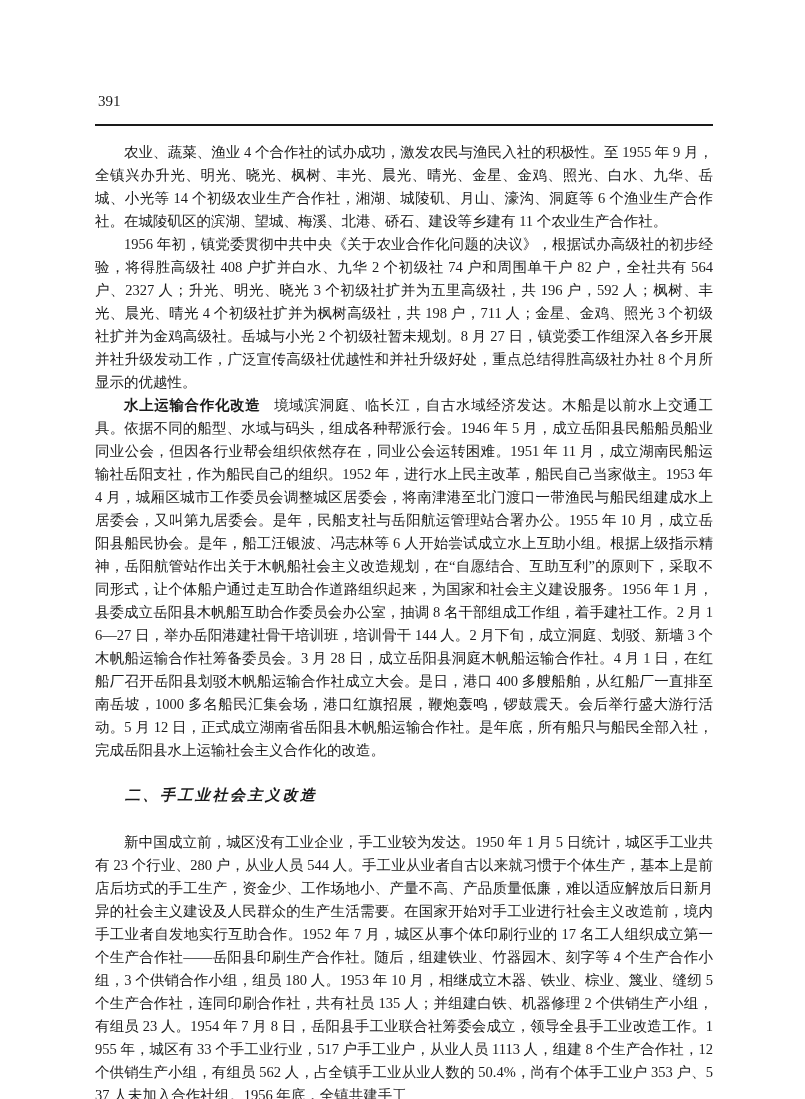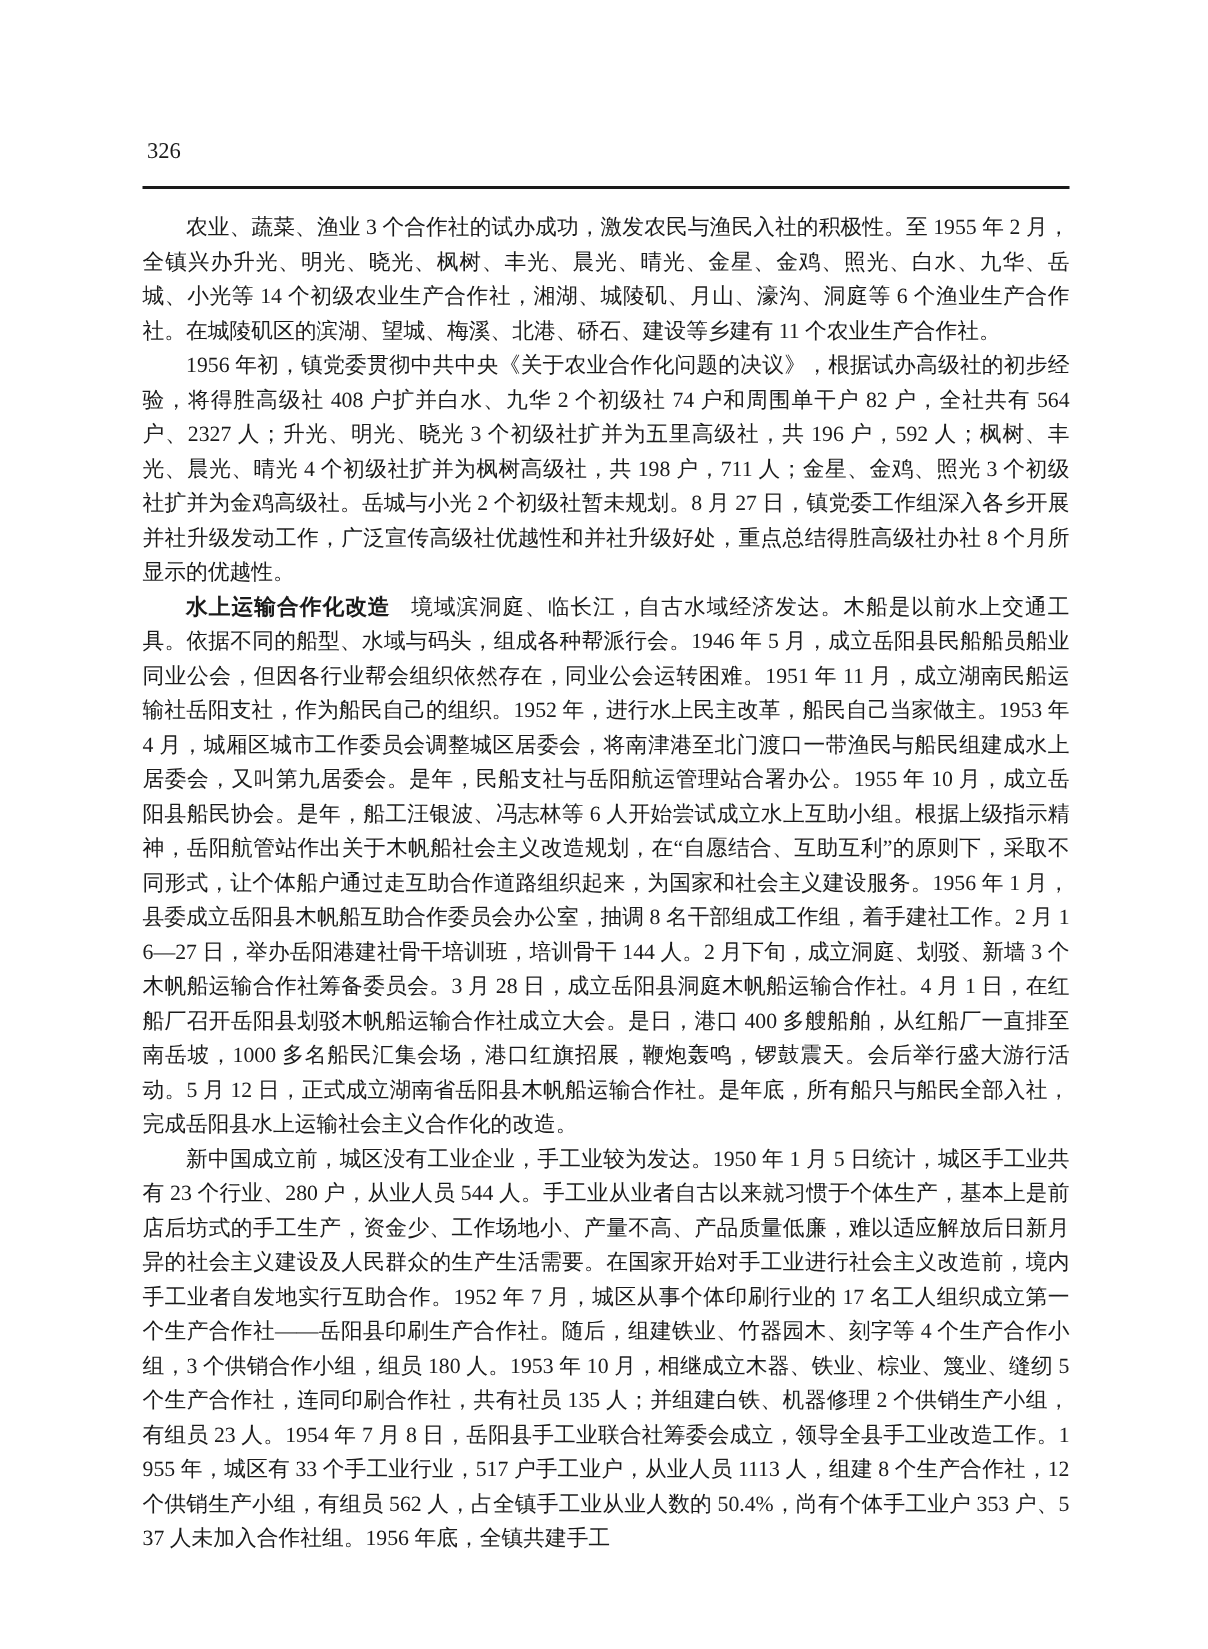--- a/index.html
+++ b/index.html
@@ -77,31 +77,32 @@
     text-indent: 2em;
     letter-spacing: 2.5px;
   }
 </style>
 </head>
 <body>
 
 <div class="page">
 
   <div class="page-header">
-    <span class="page-number">326</span>
+    <span class="page-number">391</span>
   </div>
 
   <div class="header-rule"></div>
 
   <div class="page-body">
 
-    <p class="body-para">农业、蔬菜、渔业 3 个合作社的试办成功，激发农民与渔民入社的积极性。至 1955 年 2 月，全镇兴办升光、明光、晓光、枫树、丰光、晨光、晴光、金星、金鸡、照光、白水、九华、岳城、小光等 14 个初级农业生产合作社，湘湖、城陵矶、月山、濠沟、洞庭等 6 个渔业生产合作社。在城陵矶区的滨湖、望城、梅溪、北港、硚石、建设等乡建有 11 个农业生产合作社。</p>
+    <p class="body-para">农业、蔬菜、渔业 4 个合作社的试办成功，激发农民与渔民入社的积极性。至 1955 年 9 月，全镇兴办升光、明光、晓光、枫树、丰光、晨光、晴光、金星、金鸡、照光、白水、九华、岳城、小光等 14 个初级农业生产合作社，湘湖、城陵矶、月山、濠沟、洞庭等 6 个渔业生产合作社。在城陵矶区的滨湖、望城、梅溪、北港、硚石、建设等乡建有 11 个农业生产合作社。</p>
 
     <p class="body-para">1956 年初，镇党委贯彻中共中央《关于农业合作化问题的决议》，根据试办高级社的初步经验，将得胜高级社 408 户扩并白水、九华 2 个初级社 74 户和周围单干户 82 户，全社共有 564 户、2327 人；升光、明光、晓光 3 个初级社扩并为五里高级社，共 196 户，592 人；枫树、丰光、晨光、晴光 4 个初级社扩并为枫树高级社，共 198 户，711 人；金星、金鸡、照光 3 个初级社扩并为金鸡高级社。岳城与小光 2 个初级社暂未规划。8 月 27 日，镇党委工作组深入各乡开展并社升级发动工作，广泛宣传高级社优越性和并社升级好处，重点总结得胜高级社办社 8 个月所显示的优越性。</p>
 
     <p class="body-para"><span class="para-lead">水上运输合作化改造</span><span>境域滨洞庭、临长江，自古水域经济发达。木船是以前水上交通工具。依据不同的船型、水域与码头，组成各种帮派行会。1946 年 5 月，成立岳阳县民船船员船业同业公会，但因各行业帮会组织依然存在，同业公会运转困难。1951 年 11 月，成立湖南民船运输社岳阳支社，作为船民自己的组织。1952 年，进行水上民主改革，船民自己当家做主。1953 年 4 月，城厢区城市工作委员会调整城区居委会，将南津港至北门渡口一带渔民与船民组建成水上居委会，又叫第九居委会。是年，民船支社与岳阳航运管理站合署办公。1955 年 10 月，成立岳阳县船民协会。是年，船工汪银波、冯志林等 6 人开始尝试成立水上互助小组。根据上级指示精神，岳阳航管站作出关于木帆船社会主义改造规划，在“自愿结合、互助互利”的原则下，采取不同形式，让个体船户通过走互助合作道路组织起来，为国家和社会主义建设服务。1956 年 1 月，县委成立岳阳县木帆船互助合作委员会办公室，抽调 8 名干部组成工作组，着手建社工作。2 月 16—27 日，举办岳阳港建社骨干培训班，培训骨干 144 人。2 月下旬，成立洞庭、划驳、新墙 3 个木帆船运输合作社筹备委员会。3 月 28 日，成立岳阳县洞庭木帆船运输合作社。4 月 1 日，在红船厂召开岳阳县划驳木帆船运输合作社成立大会。是日，港口 400 多艘船舶，从红船厂一直排至南岳坡，1000 多名船民汇集会场，港口红旗招展，鞭炮轰鸣，锣鼓震天。会后举行盛大游行活动。5 月 12 日，正式成立湖南省岳阳县木帆船运输合作社。是年底，所有船只与船民全部入社，完成岳阳县水上运输社会主义合作化的改造。</span></p>
 
+    <h3 class="section-heading">二、手工业社会主义改造</h3>
 
     <p class="body-para">新中国成立前，城区没有工业企业，手工业较为发达。1950 年 1 月 5 日统计，城区手工业共有 23 个行业、280 户，从业人员 544 人。手工业从业者自古以来就习惯于个体生产，基本上是前店后坊式的手工生产，资金少、工作场地小、产量不高、产品质量低廉，难以适应解放后日新月异的社会主义建设及人民群众的生产生活需要。在国家开始对手工业进行社会主义改造前，境内手工业者自发地实行互助合作。1952 年 7 月，城区从事个体印刷行业的 17 名工人组织成立第一个生产合作社——岳阳县印刷生产合作社。随后，组建铁业、竹器园木、刻字等 4 个生产合作小组，3 个供销合作小组，组员 180 人。1953 年 10 月，相继成立木器、铁业、棕业、篾业、缝纫 5 个生产合作社，连同印刷合作社，共有社员 135 人；并组建白铁、机器修理 2 个供销生产小组，有组员 23 人。1954 年 7 月 8 日，岳阳县手工业联合社筹委会成立，领导全县手工业改造工作。1955 年，城区有 33 个手工业行业，517 户手工业户，从业人员 1113 人，组建 8 个生产合作社，12 个供销生产小组，有组员 562 人，占全镇手工业从业人数的 50.4%，尚有个体手工业户 353 户、537 人未加入合作社组。1956 年底，全镇共建手工</p>
 
   </div>
 
 </div>
 
 </body></html>

